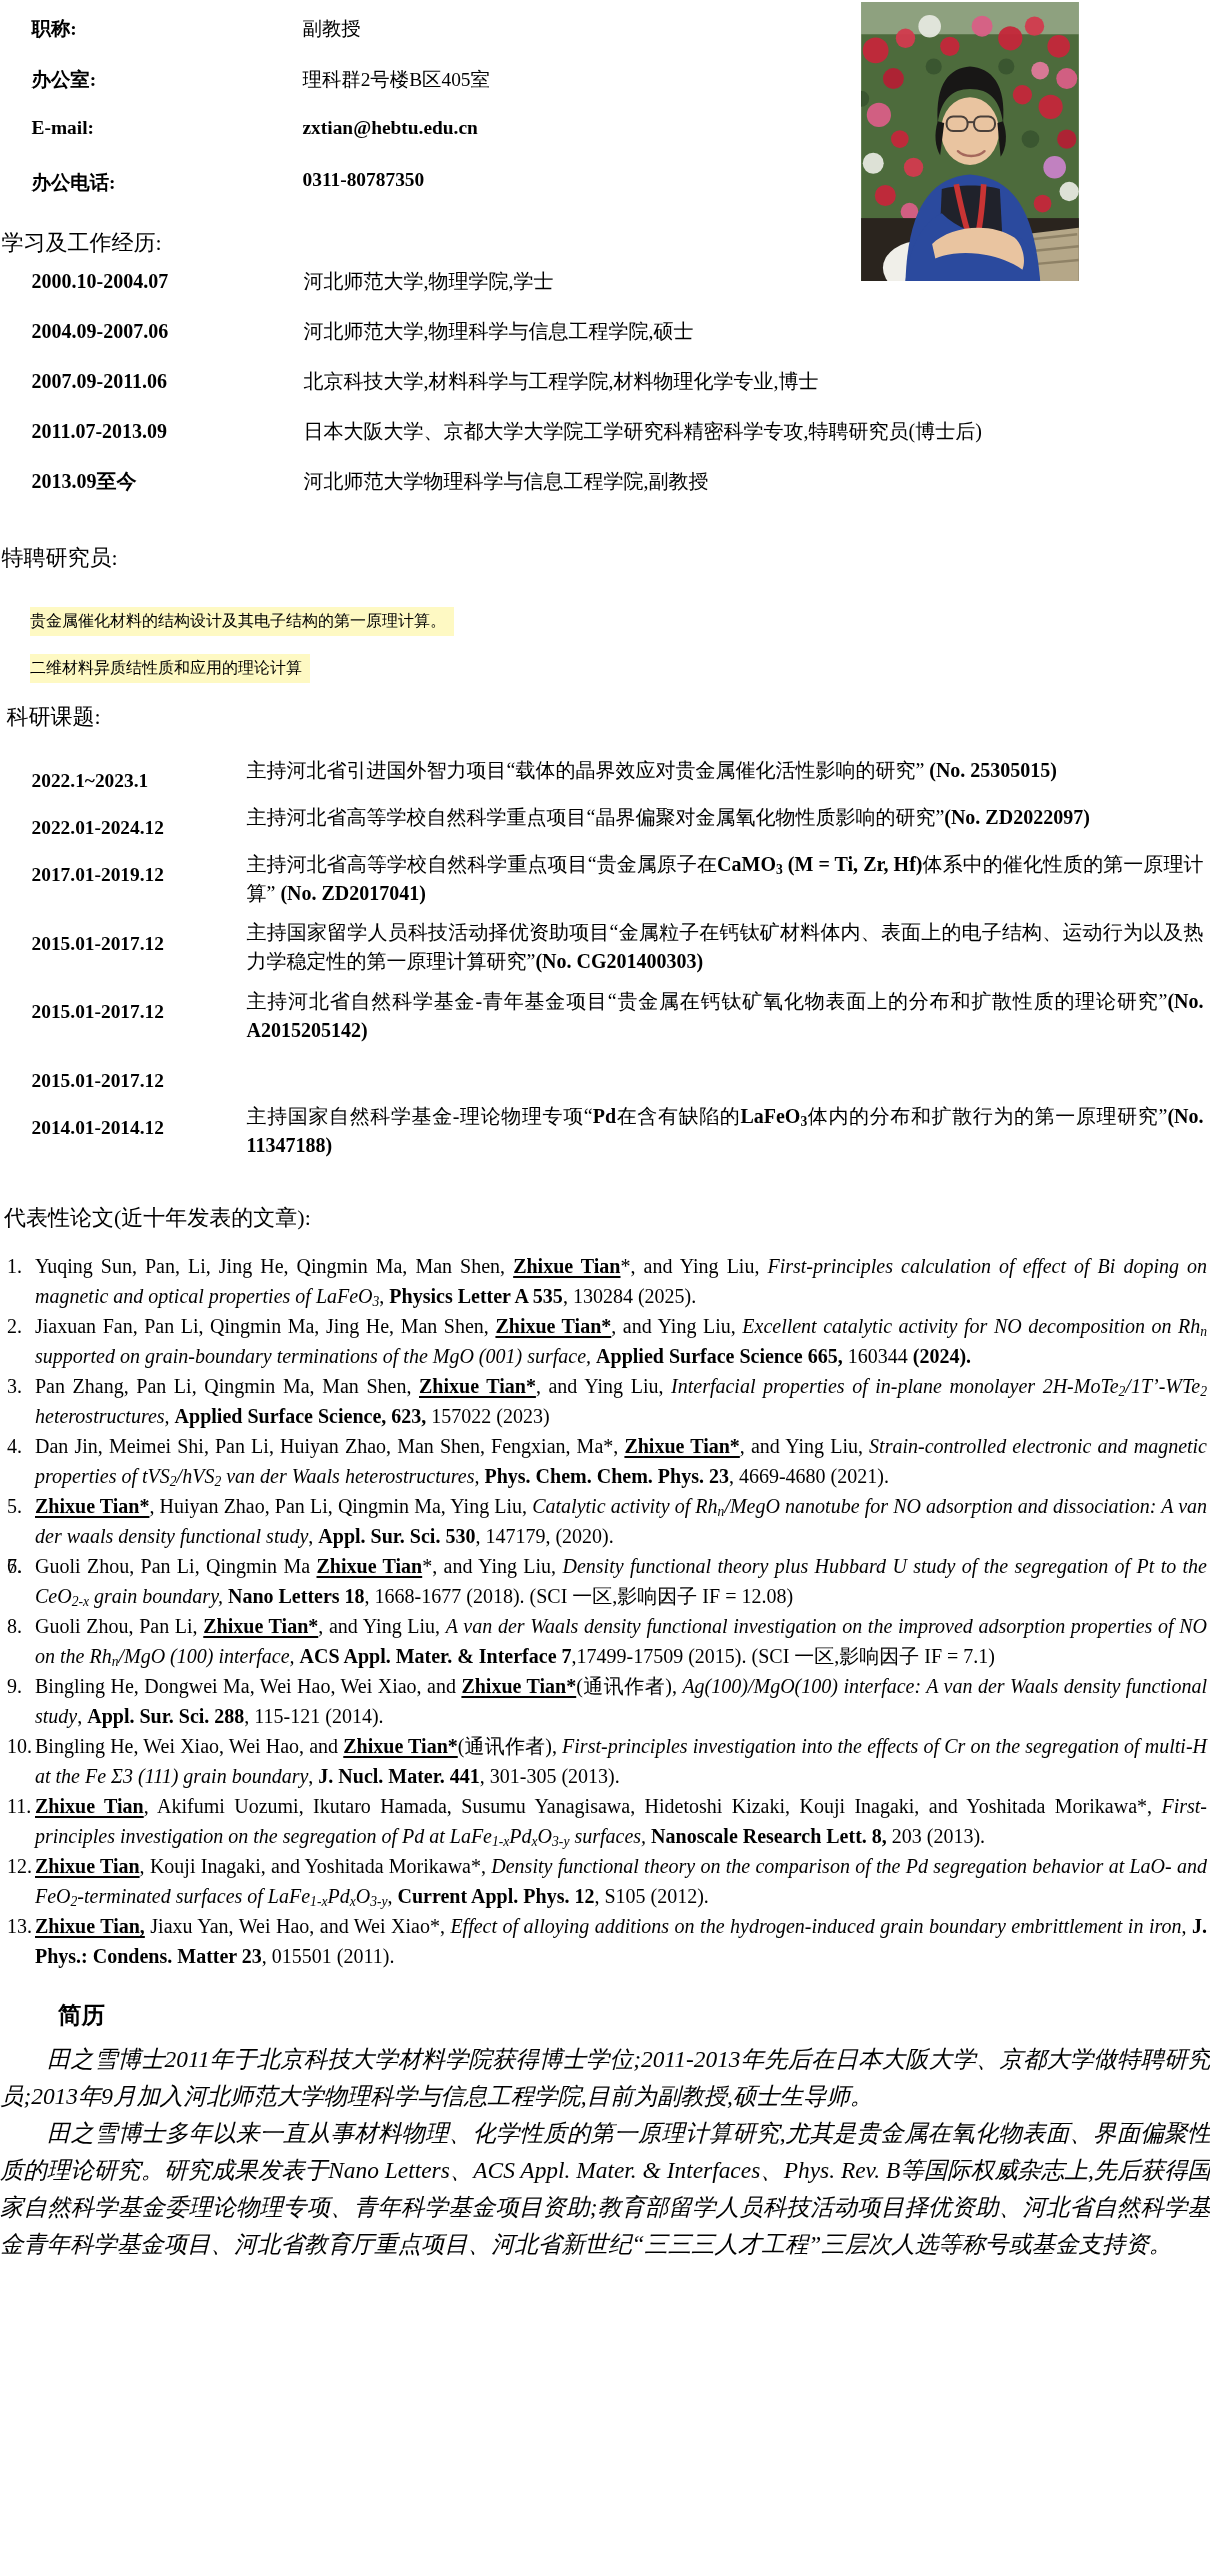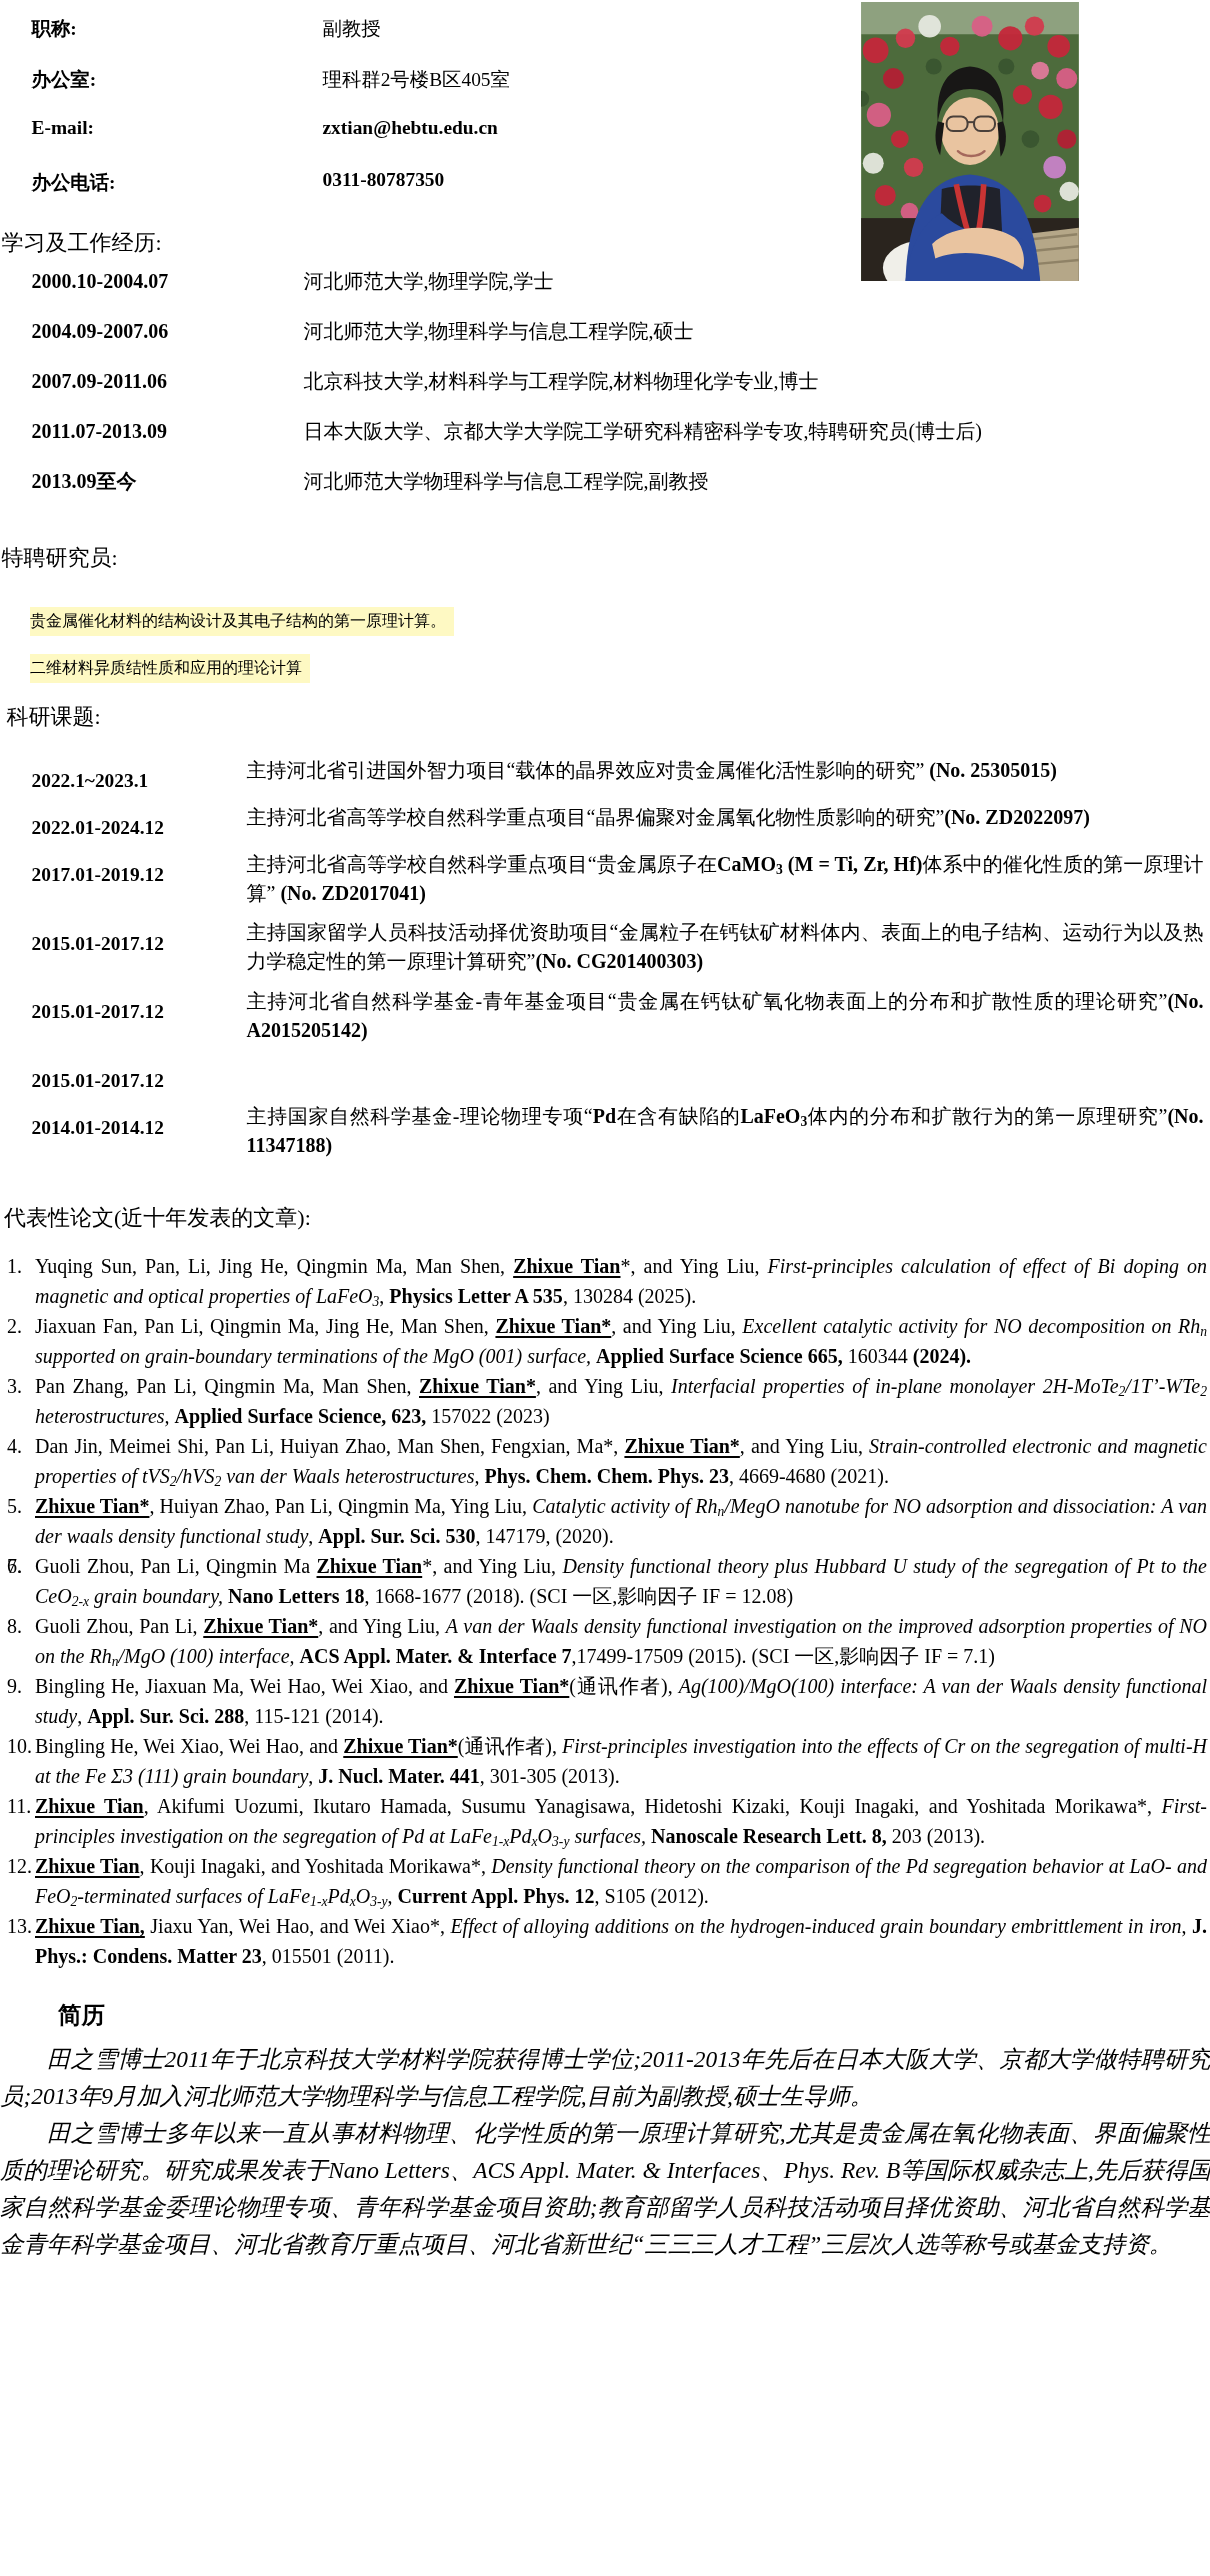--- a/index.html
+++ b/index.html
@@ -5,21 +5,21 @@
   html,body{margin:0;padding:0;}
   body{
     width:1211px;height:2576px;overflow:hidden;background:#ffffff;color:#000;
     font-family:"Liberation Serif","DejaVu Serif",serif;
     position:relative;
   }
   
   .contact{margin:14.5px 0 0 31.5px;}
   .contact-row{display:flex;height:24px;margin-bottom:27.4px;font-size:19.4px;}
   .contact-label{width:271px;font-weight:bold;}
-  .contact-value{font-weight:normal;margin-left:20px;}
+  .contact-value{font-weight:normal;}
   .contact-value.vb{font-weight:bold;}
   
   .photo{position:absolute;left:861px;top:2.4px;width:218px;height:279px;overflow:hidden;}
   
   .h{font-size:22px;line-height:31px;margin:0;font-weight:normal;}
   .h-exp{margin:34px 0 0 1.6px;}
   .h-res{margin:46px 0 0 1.6px;}
   .h-proj{margin:13px 0 0 6.5px;}
   .h-papers{margin:42px 0 18px 4px;}
   .h-bio{margin:28px 0 0 58px;font-size:23.4px;line-height:32px;font-weight:bold;}
@@ -214,21 +214,21 @@
   <div class="paper">
     <span class="paper-num">7.</span>
     <span><span>Guoli Zhou, Pan Li, Qingmin Ma </span><span class="seg-b seg-u">Zhixue Tian</span><span>*, and Ying Liu, </span><span class="seg-i">Density functional theory plus Hubbard U study of the segregation of Pt to the CeO</span><span class="seg-i seg-sub">2-x</span><span class="seg-i"> grain boundary, </span><span class="seg-b">Nano Letters 18</span><span>, 1668-1677 (2018). (SCI 一区,影响因子 IF = 12.08)</span></span>
   </div>
   <div class="paper">
     <span class="paper-num">8.</span>
     <span><span>Guoli Zhou, Pan Li, </span><span class="seg-b seg-u">Zhixue Tian*</span><span>, and Ying Liu, </span><span class="seg-i">A van der Waals density functional investigation on the improved adsorption properties of NO on the Rh</span><span class="seg-i seg-sub">n</span><span class="seg-i">/MgO (100) interface, </span><span class="seg-b">ACS Appl. Mater. &amp; Interface 7</span><span>,17499-17509 (2015). (SCI 一区,影响因子 IF = 7.1)</span></span>
   </div>
   <div class="paper">
     <span class="paper-num">9.</span>
-    <span><span>Bingling He, Jiaxuan Ma, Wei Hao, Wei Xiao, and </span><span class="seg-b seg-u">Zhixue Tian*</span><span>(通讯作者), </span><span class="seg-i">Ag(100)/MgO(100) interface: A van der Waals density functional study</span><span>, </span><span class="seg-b">Appl. Sur. Sci. 288</span><span>, 115-121 (2014).</span></span>
+    <span><span>Bingling He, Dongwei Ma, Wei Hao, Wei Xiao, and </span><span class="seg-b seg-u">Zhixue Tian*</span><span>(通讯作者), </span><span class="seg-i">Ag(100)/MgO(100) interface: A van der Waals density functional study</span><span>, </span><span class="seg-b">Appl. Sur. Sci. 288</span><span>, 115-121 (2014).</span></span>
   </div>
   <div class="paper">
     <span class="paper-num">10.</span>
     <span><span>Bingling He, Wei Xiao, Wei Hao, and </span><span class="seg-b seg-u">Zhixue Tian*</span><span>(通讯作者), </span><span class="seg-i">First-principles investigation into the effects of Cr on the segregation of multi-H at the Fe Σ3 (111) grain boundary</span><span>, </span><span class="seg-b">J. Nucl. Mater. 441</span><span>, 301-305 (2013).</span></span>
   </div>
   <div class="paper">
     <span class="paper-num">11.</span>
     <span><span class="seg-b seg-u">Zhixue Tian</span><span>, Akifumi Uozumi, Ikutaro Hamada, Susumu Yanagisawa, Hidetoshi Kizaki, Kouji Inagaki, and Yoshitada Morikawa*, </span><span class="seg-i">First-principles investigation on the segregation of Pd at LaFe</span><span class="seg-i seg-sub">1-x</span><span class="seg-i">Pd</span><span class="seg-i seg-sub">x</span><span class="seg-i">O</span><span class="seg-i seg-sub">3-y</span><span class="seg-i"> surfaces, </span><span class="seg-b">Nanoscale Research Lett. 8,</span><span> 203 (2013).</span></span>
   </div>
   <div class="paper">

